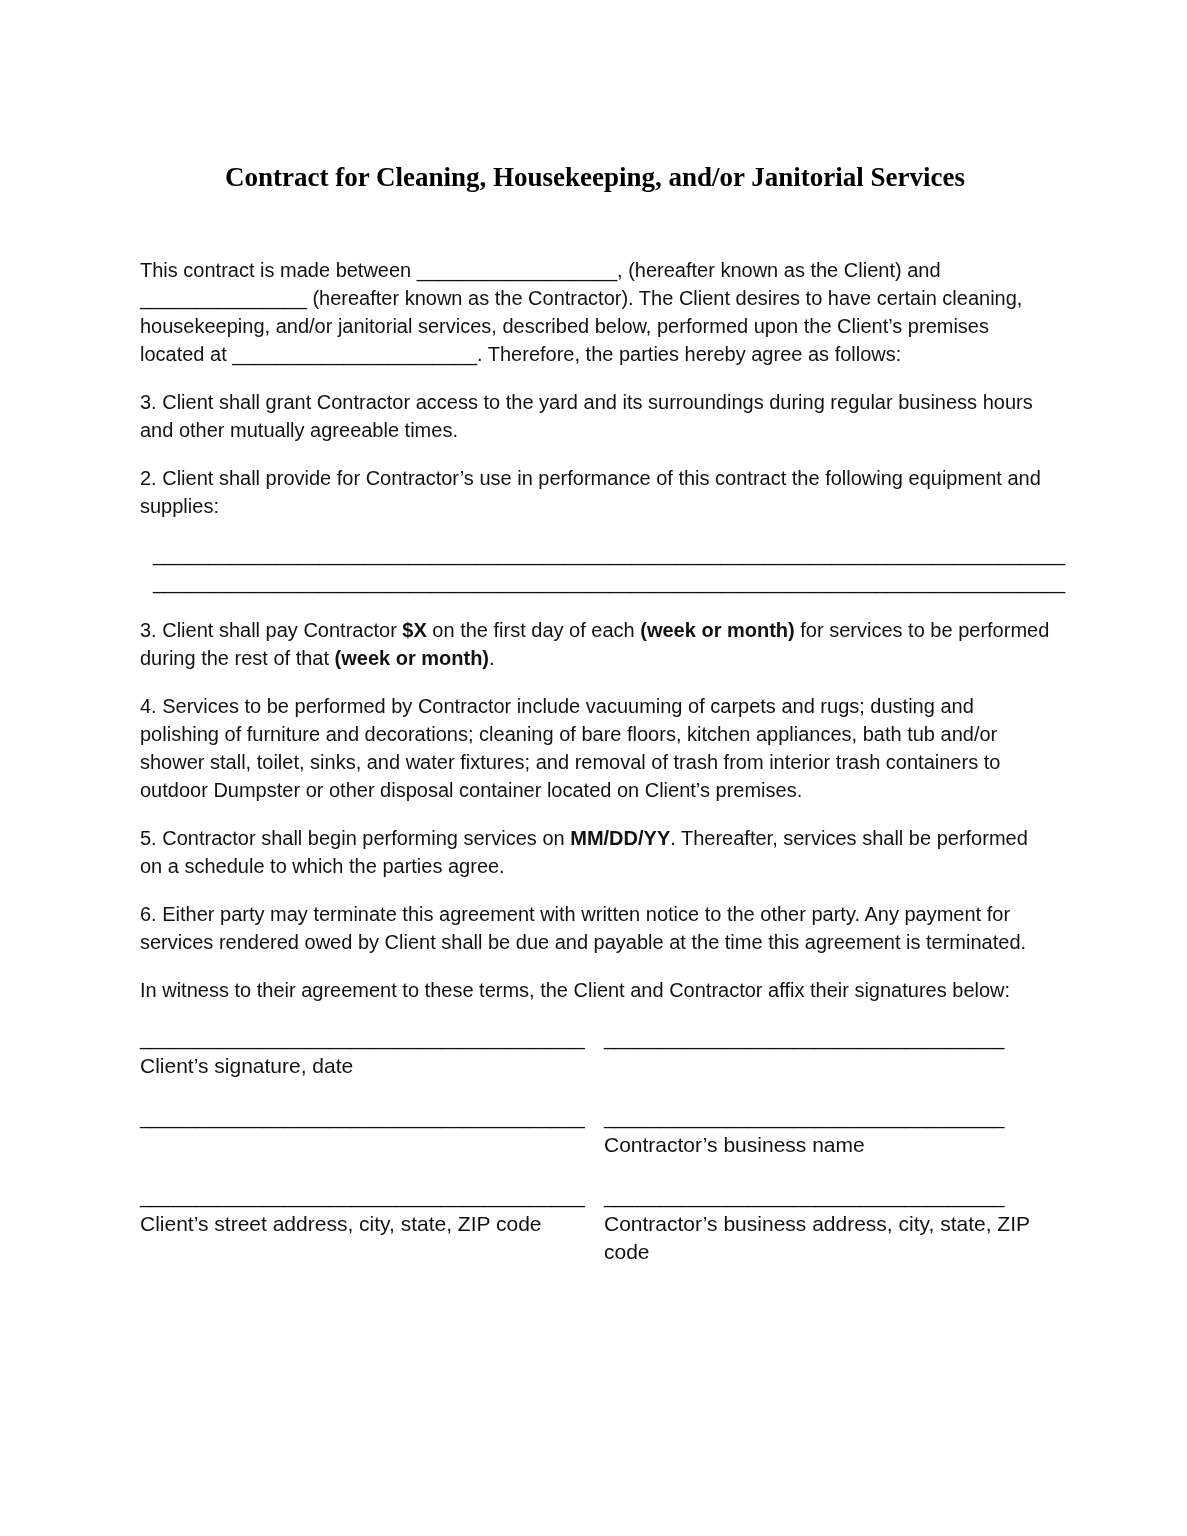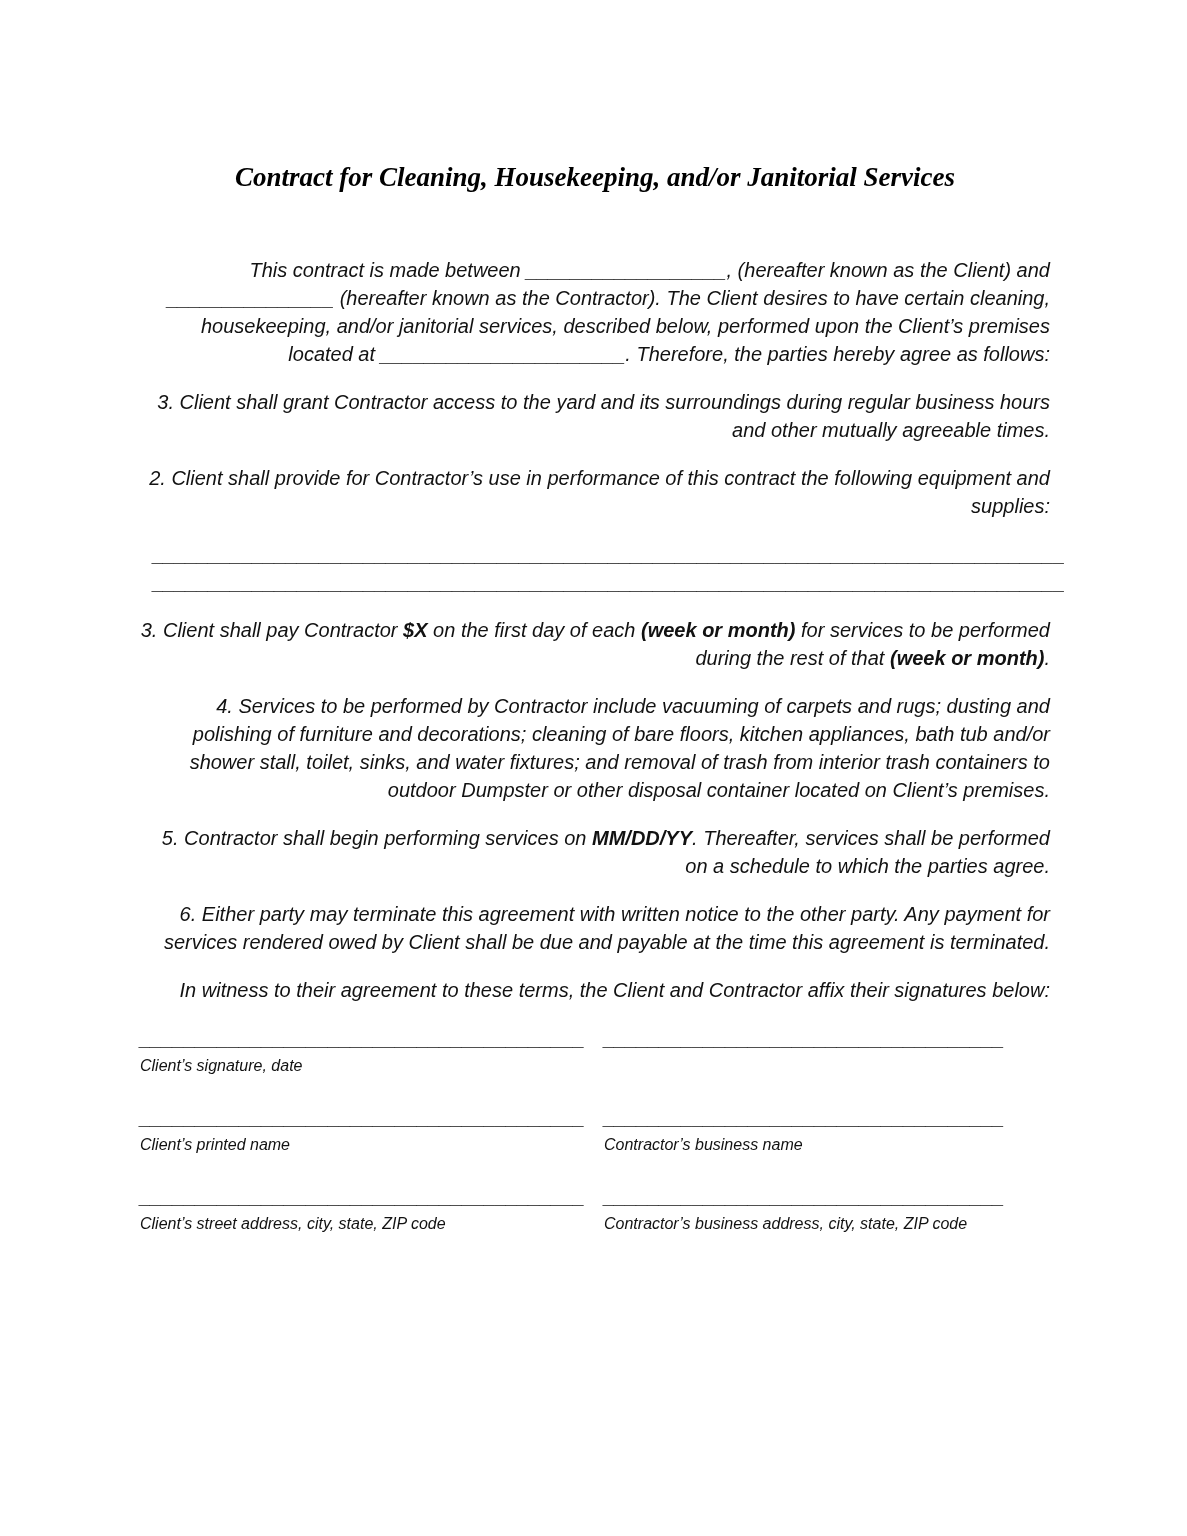--- a/index.html
+++ b/index.html
@@ -4,21 +4,20 @@
 <style>
   html, body { margin: 0; padding: 0; background: #ffffff; }
   .page {
     position: relative;
     width: 1187px;
     height: 1536px;
     background: #ffffff;
     font-family: "Liberation Sans", sans-serif;
     color: #121212;
     overflow: hidden;
-    font-style: italic;
   }
   .content {
     position: absolute;
     left: 140px;
     top: 160px;
     width: 910px;
   }
   .doc-title {
     font-family: "Liberation Serif", serif;
     font-weight: bold;
@@ -26,42 +25,41 @@
     line-height: 34px;
     text-align: center;
     margin: 0 0 62px 0;
     color: #000000;
   }
   p.body-text {
     font-size: 20px;
     line-height: 28px;
     margin: 17px 0 20px 0;
     white-space: normal;
-    text-align: right;
   }
   p.blank-lines {
     font-size: 20px;
     line-height: 28px;
     margin: 0 0 20px 13px;
     letter-spacing: 0;
   }
   .blank-lines > span { display: block; }
   .sig-section { }
   .sig-grid {
     display: grid;
     grid-template-columns: 464px 446px;
   }
   .sig-cell { margin-bottom: 23px; }
   .sig-line {
     font-size: 20px;
     line-height: 28px;
     color: #121212;
   }
   .sig-label {
-    font-size: 16px;
+    font-size: 21px;
     line-height: 28px;
   }
   b { font-weight: bold; }
 </style>
 </head>
 <body>
 
 <div class="page">
   <div class="content">
 
@@ -95,21 +93,20 @@
           <div class="sig-line">________________________________________</div>
           <div class="sig-label">Client’s signature, date</div>
         </div>
 
         <div class="sig-cell">
           <div class="sig-line">____________________________________</div>
         </div>
 
         <div class="sig-cell">
           <div class="sig-line">________________________________________</div>
-          <div class="sig-label">Client’s printed name</div>
         </div>
 
         <div class="sig-cell">
           <div class="sig-line">____________________________________</div>
           <div class="sig-label">Contractor’s business name</div>
         </div>
 
         <div class="sig-cell">
           <div class="sig-line">________________________________________</div>
           <div class="sig-label">Client’s street address, city, state, ZIP code</div>

